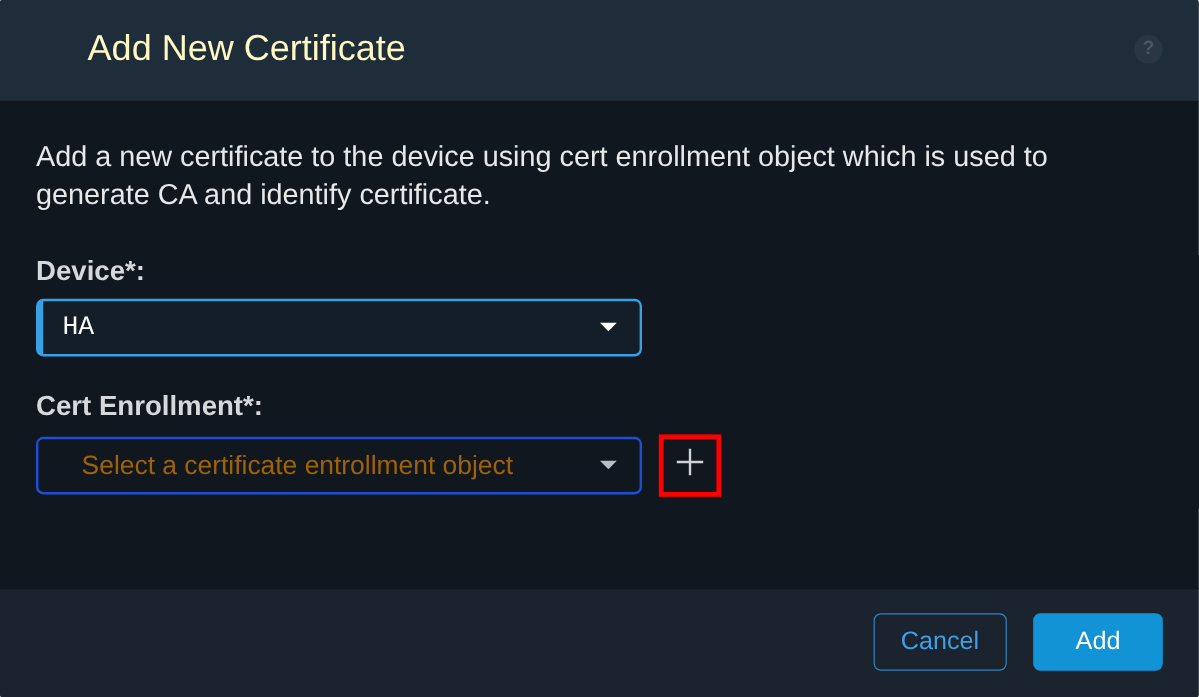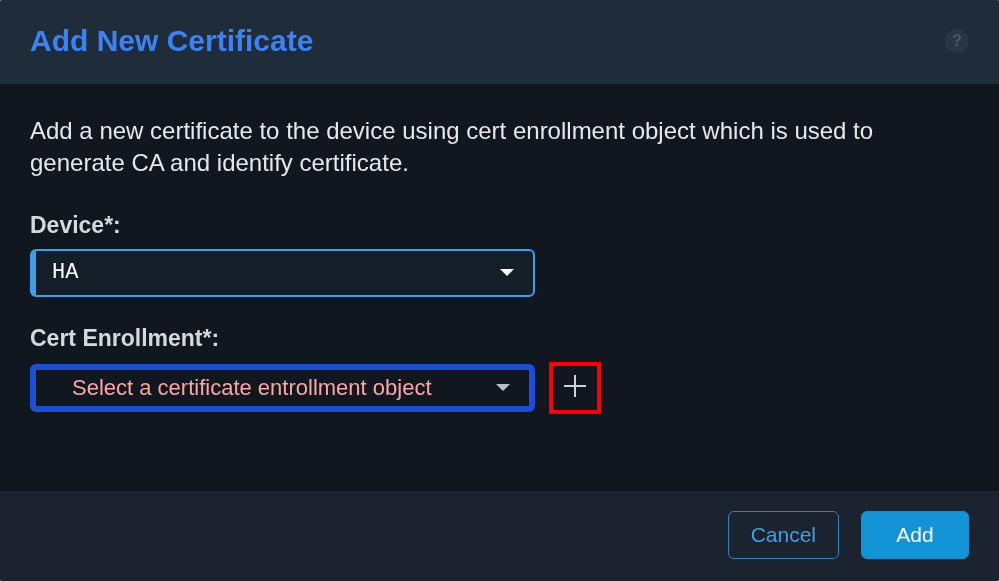--- a/index.html
+++ b/index.html
@@ -22,23 +22,24 @@
   }
   .dialog-header {
     background: #1f2c3a;
     padding: 24px 30px 26px 30px;
     display: flex;
     align-items: center;
     justify-content: space-between;
     border-bottom: 1px solid #0f171f;
   }
   .dialog-title {
-    color: #3b82f6;
+    color: #fef9c3;
     font-size: 30px;
-    font-weight: 700;
+    font-weight: 400;
+    margin-left: 43px;
   }
   .help-circle {
     width: 24px;
     height: 24px;
     border-radius: 50%;
     background: #2a3643;
     color: #4a5864;
     font-size: 16px;
     font-weight: bold;
     display: flex;
@@ -83,23 +84,23 @@
   }
   .select.active {
     border: 2px solid #3aa0e6;
     border-left-width: 6px;
     background: #141e28;
     color: #ffffff;
     padding-left: 16px;
     font-family: Liberation Mono, monospace;
   }
   .select.idle {
-    border: 6px solid #1d4ed8;
+    border: 2px solid #1d4ed8;
     background: transparent;
-    color: #fca5a5;
+    color: #a16207;
     padding-left: 36px;
   }
   .caret svg { display: block; }
   .plus-wrap {
     width: 52px;
     height: 52px;
     border: 4px solid #ff0000;
     display: flex;
     align-items: center;
     justify-content: center;

